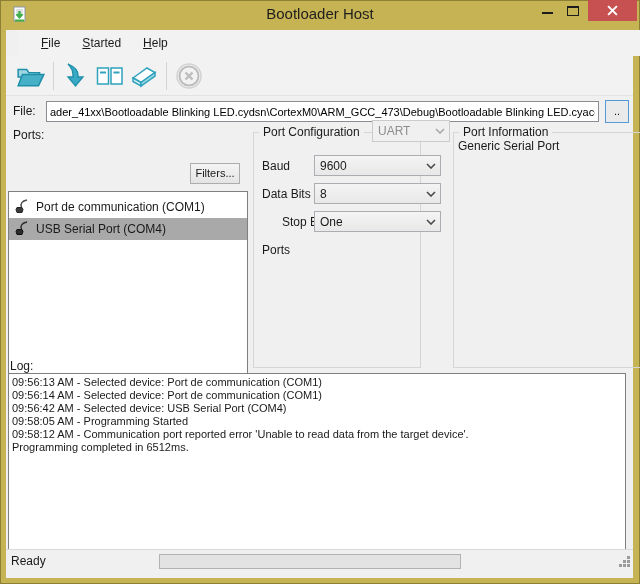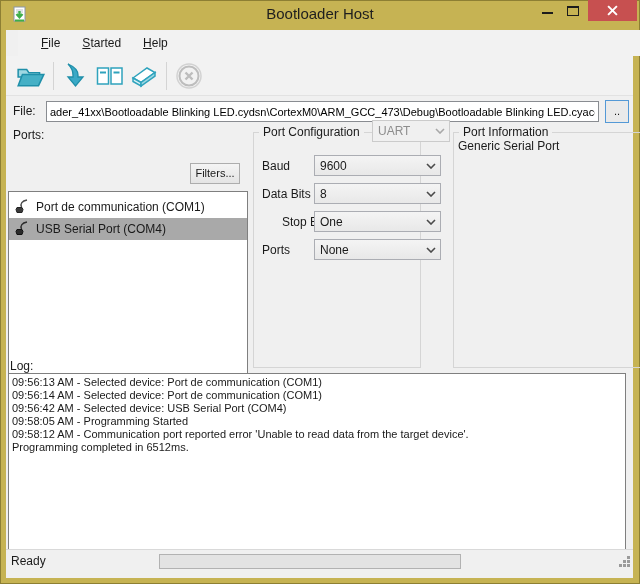--- a/index.html
+++ b/index.html
@@ -237,28 +237,20 @@
     <div class="combo cfg-combo" style="top:181px;">
       <span class="val">One</span>
       <span class="chev">
         <svg width="10" height="6" viewBox="0 0 10 6">
             <path d="M1,1 L5,5 L9,1" fill="none" stroke="#4a4a4a" stroke-width="1.6"></path>
           </svg>
       </span>
     </div>
 
     <span class="cfg-label" style="top:213px;">Ports</span>
-    <div class="combo cfg-combo" style="top:209px;">
-      <span class="val">None</span>
-      <span class="chev">
-        <svg width="10" height="6" viewBox="0 0 10 6">
-            <path d="M1,1 L5,5 L9,1" fill="none" stroke="#4a4a4a" stroke-width="1.6"></path>
-          </svg>
-      </span>
-    </div>
 
     <div class="groupbox gb-info">
       <span class="gb-title">Port Information</span>
       <span class="info-text">Generic Serial Port</span>
     </div>
 
     <span class="log-label">Log:</span>
     <div class="log-box">
       <div>09:56:13 AM - Selected device: Port de communication (COM1)</div>
       <div>09:56:14 AM - Selected device: Port de communication (COM1)</div>

